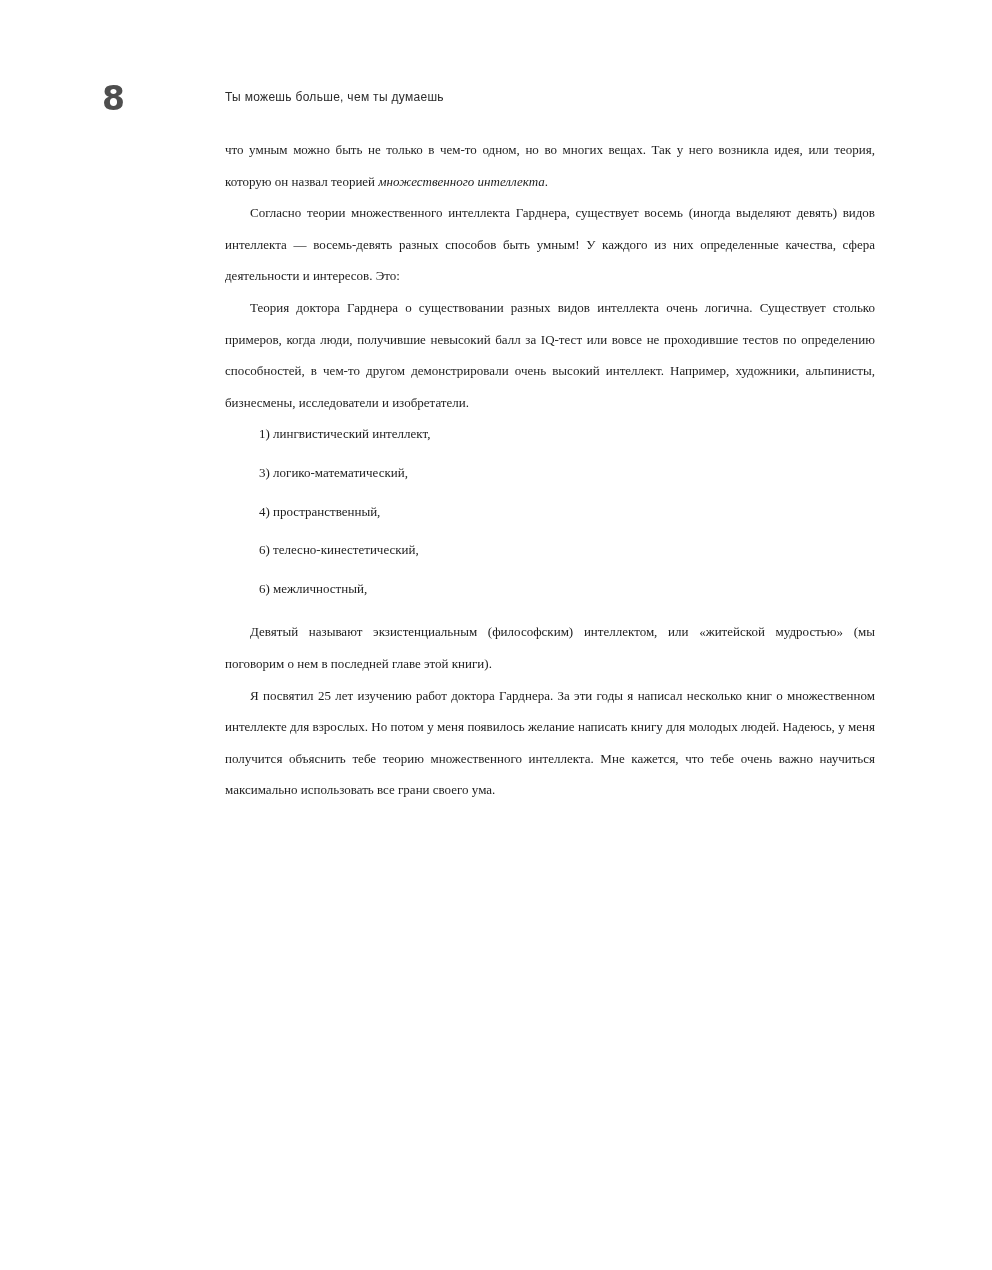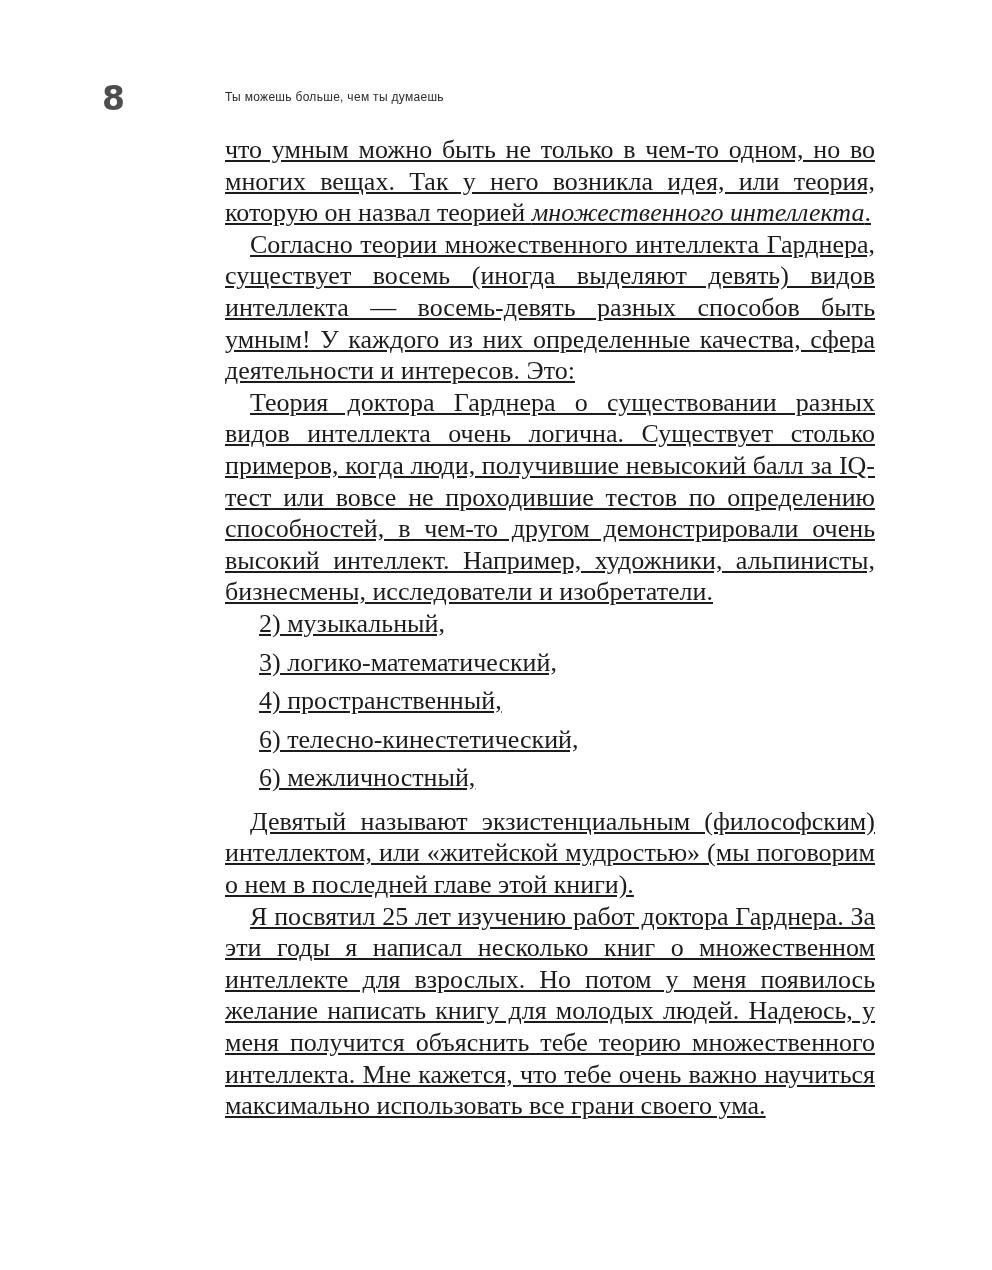--- a/index.html
+++ b/index.html
@@ -34,26 +34,25 @@
     line-height: 1;
     color: #2b2b2b;
     letter-spacing: 0.3px;
   }
   .text-column {
     position: absolute;
     left: 225px;
     top: 134px;
     width: 650px;
     font-family: "Liberation Serif", serif;
-    font-size: 26px;
+    font-size: 13px;
     line-height: 31.6px;
     color: #1c1c1c;
     text-align: justify;
     hyphens: auto;
-    text-decoration: underline;
   }
   .para {
     margin: 0;
     text-indent: 25px;
   }
   .para.no-indent {
     text-indent: 0;
   }
   .para em {
     font-style: italic;
@@ -83,21 +82,21 @@
 
   <main class="text-column">
 
     <p class="para no-indent"><span>что умным можно быть не только в чем-то одном, но во многих вещах. Так у него возникла идея, или теория, которую он назвал теорией </span><em>множественного интеллекта</em><span>.</span></p>
 
     <p class="para">Согласно теории множественного интеллекта Гарднера, существует восемь (иногда выделяют девять) видов интеллекта — восемь-девять разных способов быть умным! У каждого из них определенные качества, сфера деятельности и интересов. Это:</p>
 
     <p class="para">Теория доктора Гарднера о существовании разных видов интеллекта очень логична. Существует столько примеров, когда люди, получившие невысокий балл за IQ-тест или вовсе не проходившие тестов по определению способностей, в чем-то другом демонстрировали очень высокий интеллект. Например, художники, альпинисты, бизнесмены, исследователи и изобретатели.</p>
 
     <ul class="intelligence-list">
-      <li>2) музыкальный,</li>
+      <li>1) лингвистический интеллект,</li>
       <li>3) логико-математический,</li>
       <li>4) пространственный,</li>
       <li>6) телесно-кинестетический,</li>
       <li>6) межличностный,</li>
     </ul>
 
     <p class="para spaced">Девятый называют экзистенциальным (философским) интеллектом, или «житейской мудростью» (мы поговорим о нем в последней главе этой книги).</p>
 
     <p class="para">Я посвятил 25 лет изучению работ доктора Гарднера. За эти годы я написал несколько книг о множественном интеллекте для взрослых. Но потом у меня появилось желание написать книгу для молодых людей. Надеюсь, у меня получится объяснить тебе теорию множественного интеллекта. Мне кажется, что тебе очень важно научиться максимально использовать все грани своего ума.</p>
 

